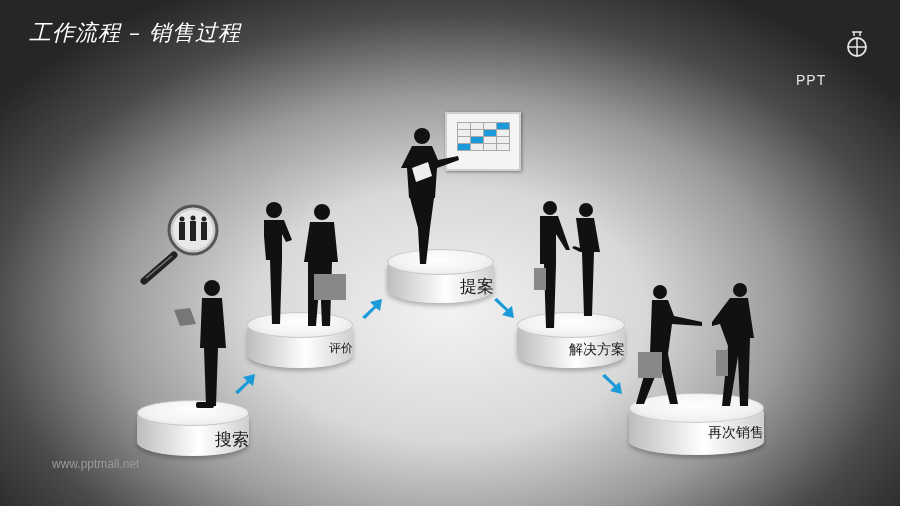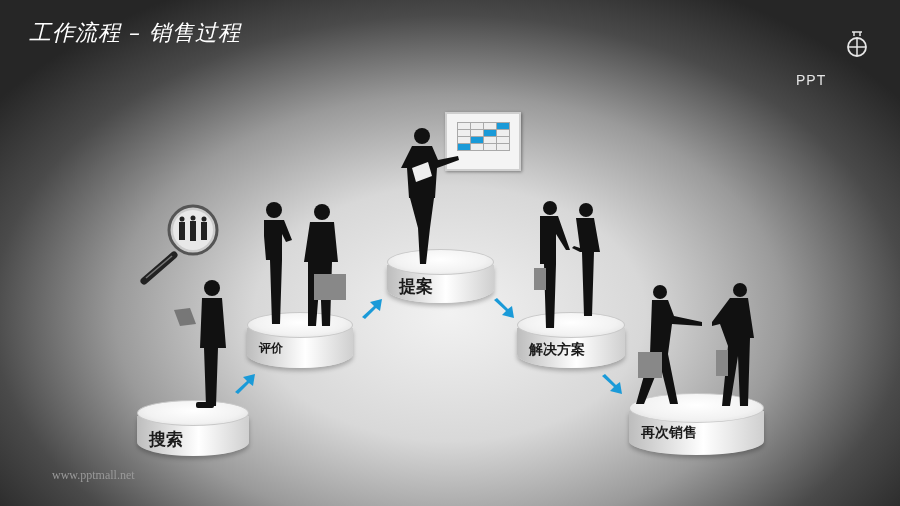--- a/index.html
+++ b/index.html
@@ -2,27 +2,27 @@
 <html><head>
 <meta charset="utf-8">
 <style>
   html,body{margin:0;padding:0;}
   body{width:900px;height:506px;overflow:hidden;position:relative;
     background: radial-gradient(ellipse 62% 72% at 50% 62%, #f2f2f2 0%, #d8d8d8 35%, #9a9a9a 60%, #4a4a4a 82%, #262626 100%);
     font-family:"DejaVu Sans","Liberation Sans",sans-serif;}
   .title{position:absolute;left:29px;top:18px;color:#fff;font-size:22px;letter-spacing:1px;font-style:italic;}
   .logo{position:absolute;left:796px;top:36px;color:#e6e6e6;font-size:14px;letter-spacing:1px;font-family:"Liberation Sans",sans-serif;margin-top:36px;}
   .logo-mark{position:absolute;left:846px;top:30px;width:22px;height:28px;}
-  .footer{position:absolute;left:52px;top:468px;color:#9a9a9a;font-size:12px;font-family:Liberation Serif, serif;}
+  .footer{position:absolute;left:52px;top:457px;color:#9a9a9a;font-size:12px;font-family:Liberation Sans, sans-serif;}
   .pedestal{position:absolute;}
   .pedestal .side{position:absolute;left:0;bottom:0;width:100%;border-radius:0 0 50% 50% / 0 0 14px 14px;
     background:linear-gradient(90deg,#bdbdbd 0%,#f3f3f3 45%,#ffffff 55%,#cfcfcf 100%);box-shadow:0 3px 4px rgba(0,0,0,.25);}
   .pedestal .top{position:absolute;left:0;top:0;width:100%;border-radius:50%;
     background:radial-gradient(ellipse at 50% 40%,#ffffff 0%,#f2f2f2 60%,#d8d8d8 100%);border:1px solid #c8c8c8;box-sizing:border-box;}
-  .pedestal .label{position:absolute;left:12px;width:100%;text-align:left;color:#1a1a1a;font-weight:bold;}
+  .pedestal .label{position:absolute;left:0;width:100%;text-align:right;color:#1a1a1a;font-weight:normal;}
   .arrow{position:absolute;width:26px;height:22px;}
   .fig{position:absolute;}
   .board{position:absolute;left:445px;top:112px;width:72px;height:55px;background:#f4f4f4;border:2px solid #cfcfcf;box-shadow:1px 1px 3px rgba(0,0,0,.4);}
   .grid{position:absolute;left:10px;top:8px;border-collapse:collapse;}
   .grid td{width:12px;height:6px;border:1px solid #a9a9a9;padding:0;background:#efefef;}
   .grid td.on{background:#1a9ad8;}
 </style>
 </head>
 <body>
 

